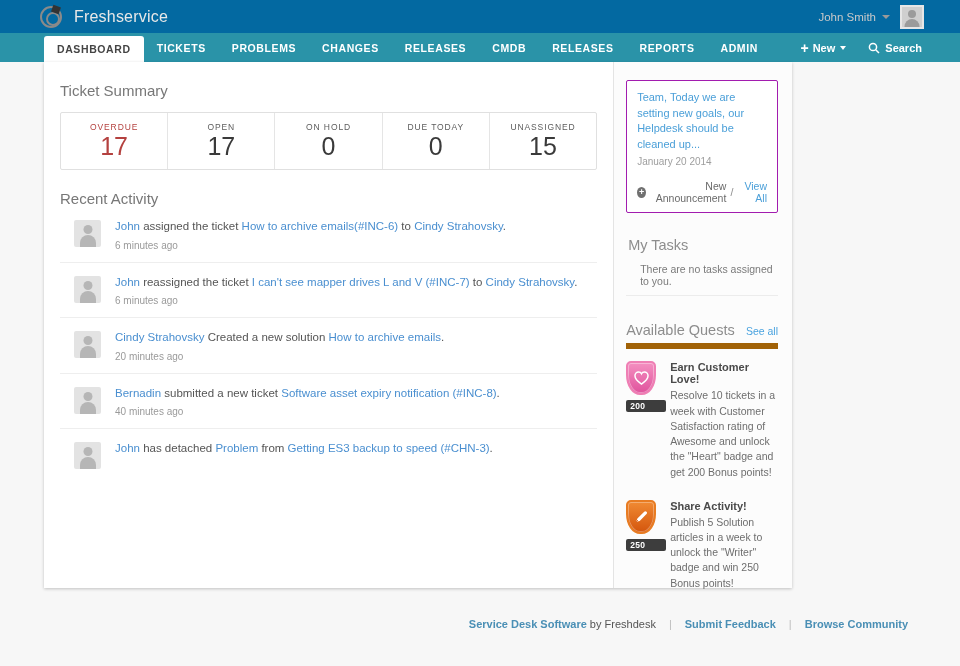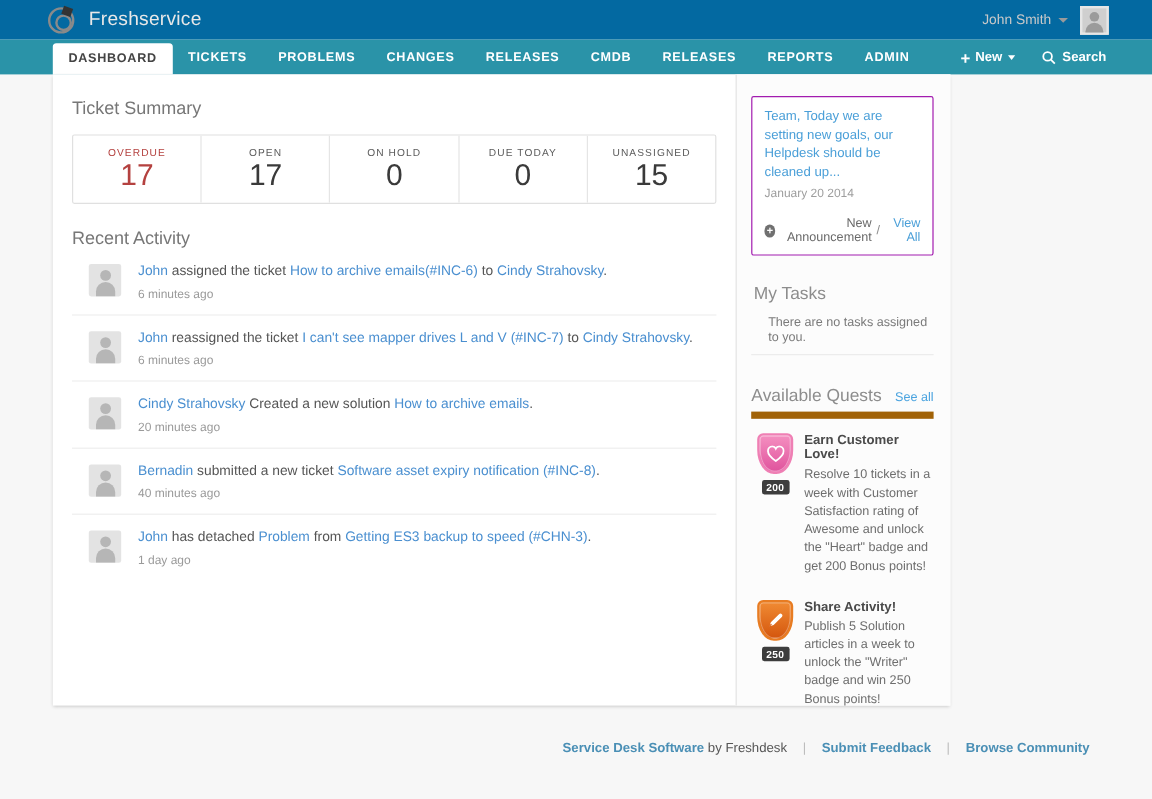--- a/index.html
+++ b/index.html
@@ -199,21 +199,21 @@
     padding: 0 0 8px 14px; border-bottom: 1px solid #ececec;
     margin-top: 10px;
   }
 
   .quests-block { margin-top: 26px; }
   .quest {
     display: flex; margin-top: 12px;
   }
   .quest-badge {
     width: 40px; flex: none; display: flex;
-    flex-direction: column; align-items: center;
+    flex-direction: column; 
   }
   .shield {
     width: 30px; height: 34px; position: relative;
     display: flex; align-items: center; justify-content: center;
     border-radius: 5px 5px 14px 14px / 5px 5px 20px 20px;
   }
   .shield.pink {
     background: linear-gradient(#f48fc0, #e0539d);
     border: 2px solid #ef7fb4;
     box-shadow: inset 0 0 0 1px rgba(255,255,255,.35);
@@ -362,21 +362,20 @@
           <div class="activity-time">40 minutes ago</div>
         </div>
       </div>
 
       <div class="activity-row">
         <span class="avatar-sq"></span>
         <div class="activity-body">
           <div class="activity-text">
             <a>John</a><span> has detached </span><a>Problem</a><span> from </span><a>Getting ES3 backup to speed (#CHN-3)</a><span>.</span>
           </div>
-          <div class="activity-time">1 day ago</div>
         </div>
       </div>
 
     </div>
   </div>
 
   <div class="side-col">
 
     <div class="announce-card">
       <div class="announce-title">Team, Today we are setting new goals, our Helpdesk should be cleaned up...</div>

